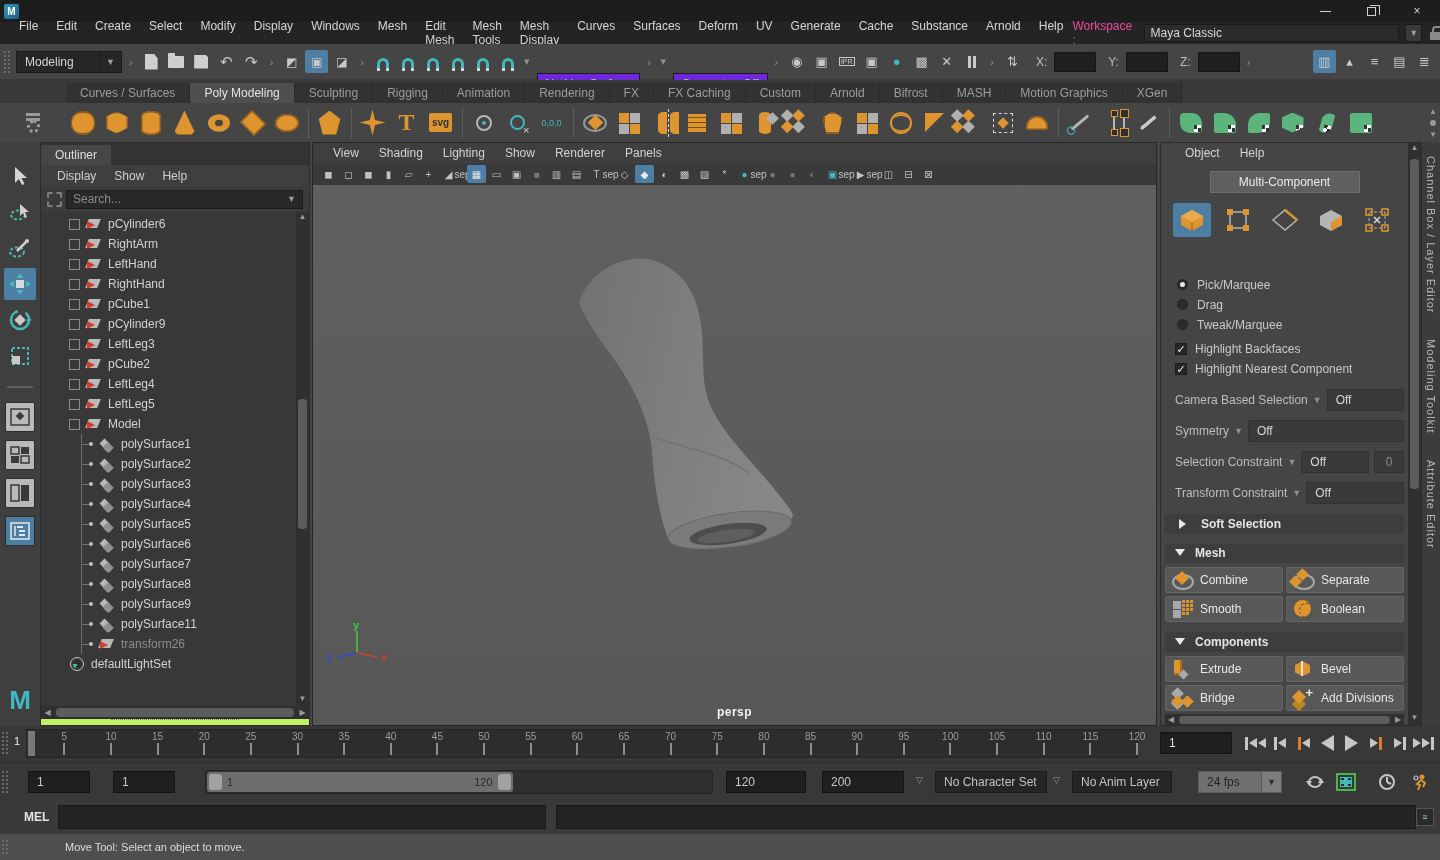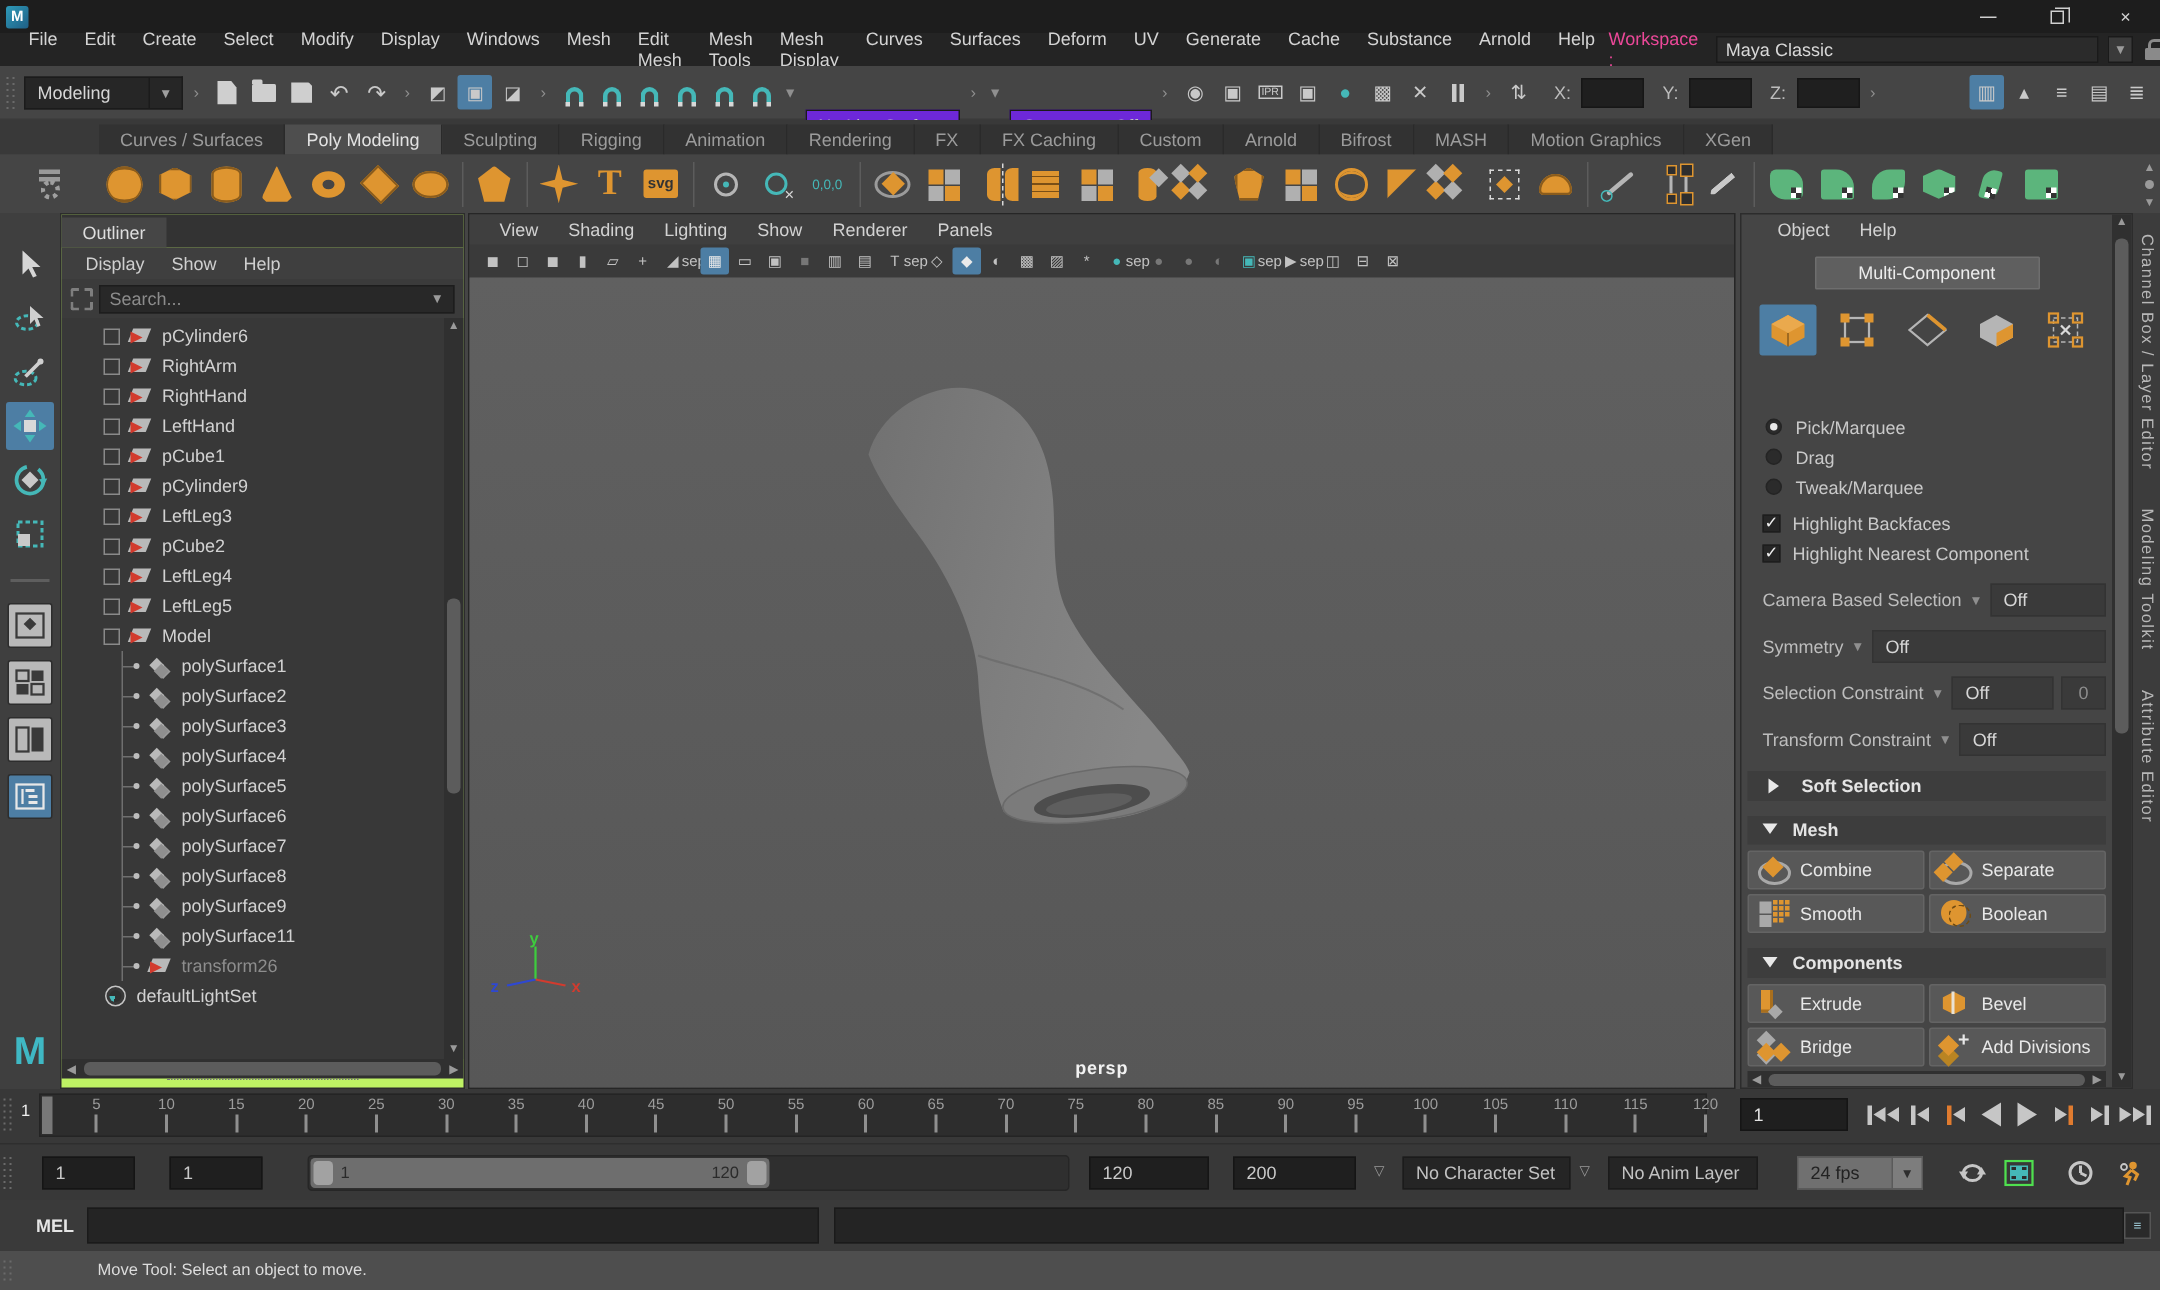--- a/index.html
+++ b/index.html
@@ -714,29 +714,29 @@
               <span class="ic ic-transform"></span>
 
               <span>RightArm</span>
             </div>
 
             <div class="ol-row" data-icon="transform" data-exp="plus" data-depth="0">
 
               <span class="ol-exp"></span>
               <span class="ic ic-transform"></span>
 
+              <span>LeftHand</span>
+            </div>
+
+            <div class="ol-row" data-icon="transform" data-exp="plus" data-depth="0">
+
+              <span class="ol-exp"></span>
+              <span class="ic ic-transform"></span>
+
               <span>RightHand</span>
-            </div>
-
-            <div class="ol-row" data-icon="transform" data-exp="plus" data-depth="0">
-
-              <span class="ol-exp"></span>
-              <span class="ic ic-transform"></span>
-
-              <span>LeftHand</span>
             </div>
 
             <div class="ol-row" data-icon="transform" data-exp="plus" data-depth="0">
 
               <span class="ol-exp"></span>
               <span class="ic ic-transform"></span>
 
               <span>pCube1</span>
             </div>
 

